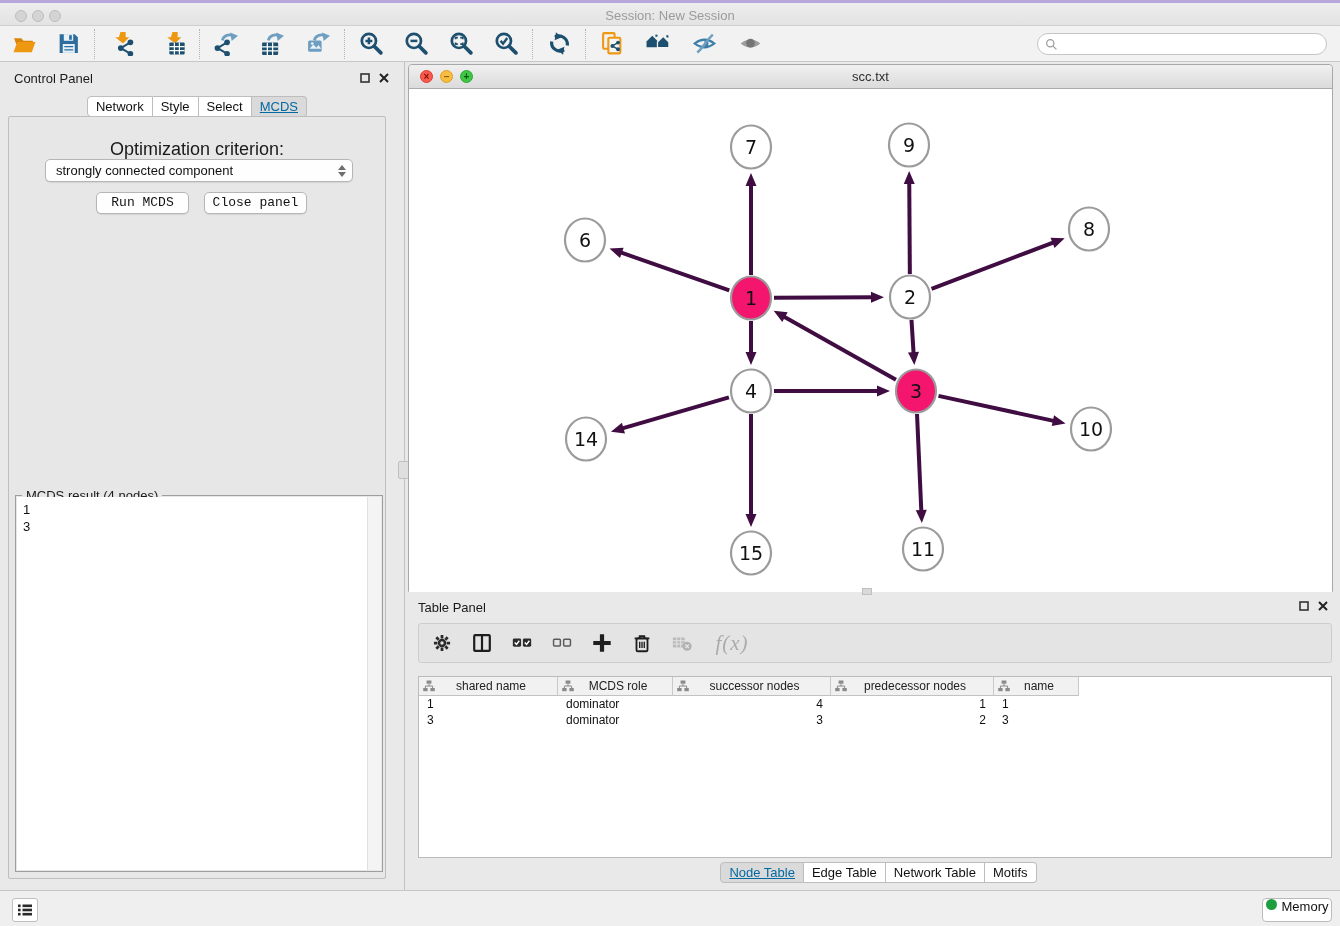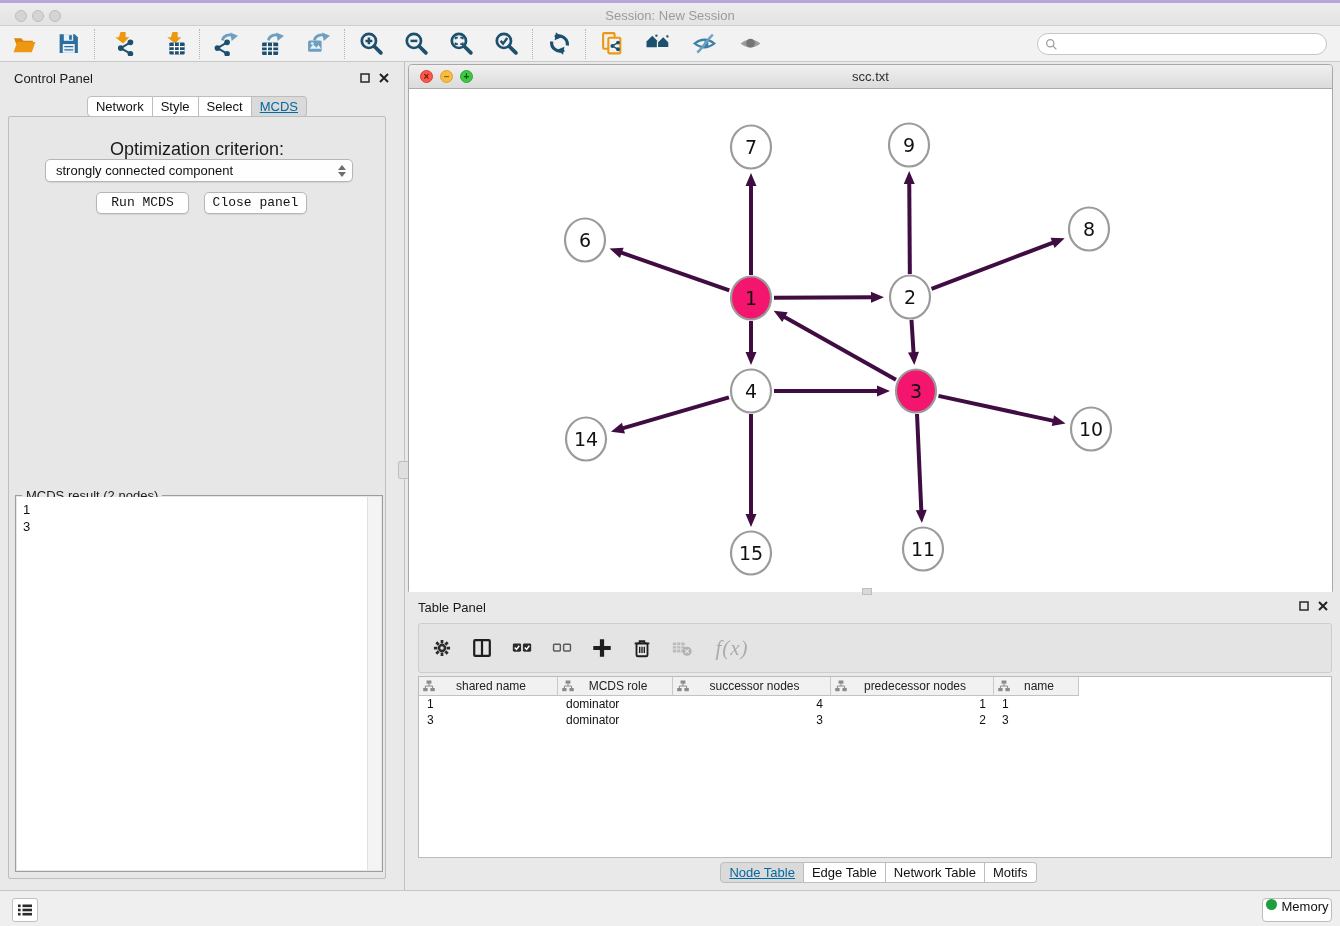--- a/index.html
+++ b/index.html
@@ -66,21 +66,21 @@
   .net-title { position:absolute; top:4px; left:0; right:0; text-align:center; font-size:13px; color:#2E2E2E; }
   .tl { position:absolute; top:5px; width:13px; height:13px; border-radius:50%; text-align:center;
     font-size:10px; font-weight:bold; line-height:12px; }
   .tl-close { left:11px; background:#F95A4D; border:1px solid #DE3B30; color:#7E1408; }
   .tl-min { left:31px; background:#F8BD3E; border:1px solid #DE9F2B; color:#865B12; }
   .tl-max { left:51px; background:#3FC645; border:1px solid #2CA833; color:#0A590F; }
   .net-canvas { position:absolute; left:0; top:24px; width:923px; height:503px; background:#FFF; overflow:hidden; }
 
   
   .tp-title { position:absolute; left:418px; top:600px; font-size:13px; color:#1A1A1A; }
-  .tp-toolbar { position:absolute; left:418px; top:623px; width:914px; height:50px; background:#E4E4E4;
+  .tp-toolbar { position:absolute; left:418px; top:623px; width:914px; height:40px; background:#E4E4E4;
     border:1px solid #CDCDCD; border-radius:3px; display:flex; align-items:center; gap:14px; padding-left:10px; }
   .tp-icon { width:26px; height:26px; display:flex; align-items:center; justify-content:center; }
   .tp-icon svg { width:22px; height:22px; }
   .fx-label { font-family:"Liberation Serif", serif; font-style:italic; font-size:21px; color:#ABABAB; letter-spacing:1px; }
   .data-table { position:absolute; left:418px; top:676px; width:914px; height:182px; background:#FFF; border:1px solid #BBBBBB; }
   .dt-header { display:flex; height:19px; }
   .dt-hcell { background:#F1F1F1; border-right:1px solid #C9C9C9; border-bottom:1px solid #C2C2C2;
     display:flex; align-items:center; font-size:12px; color:#222; position:relative; }
   .dt-hcell .h-label { flex:1; text-align:center; padding-right:10px; }
   .dt-hcell svg { margin-left:4px; width:12px; height:12px; flex:0 0 auto; }
@@ -296,21 +296,21 @@
     <span class="dd-text">strongly connected component</span>
     <span class="dd-arrows">
         <i class="dd-up"></i>
         <i class="dd-down"></i>
       </span>
   </div>
   <button class="cp-btn" style="left:87px; width:93px;">Run MCDS</button>
   <button class="cp-btn" style="left:195px; width:103px;">Close panel</button>
 
   <div class="fieldset">
-    <span class="fieldset-legend">MCDS result (2 nodes)</span>
+    <span class="fieldset-legend">MCDS result (4 nodes)</span>
     <div class="result-area">
       <div class="result-lines">1
 3</div>
       <div class="result-scrollbar"></div>
     </div>
   </div>
 </div>
 
 <div class="v-divider"></div>
 <div class="v-handle"></div>

